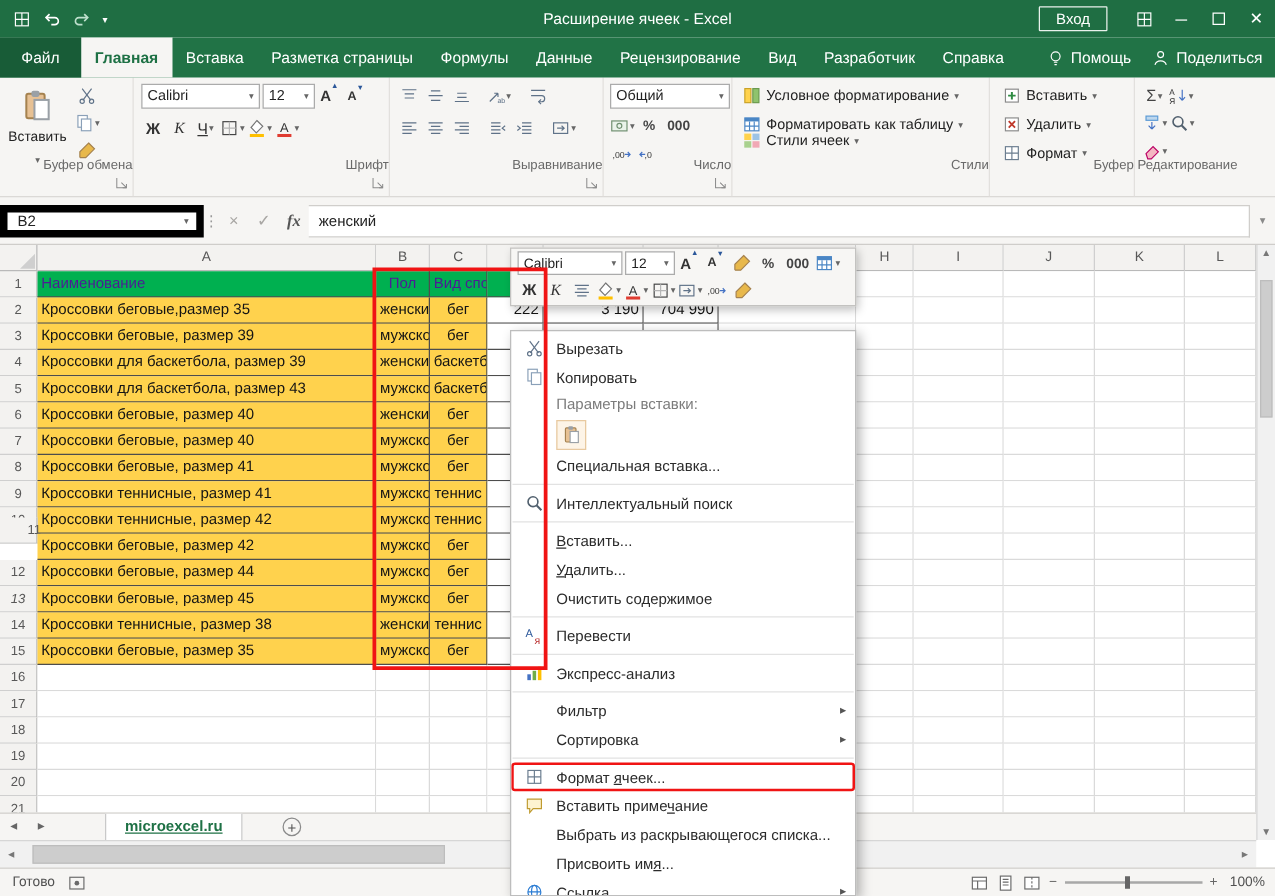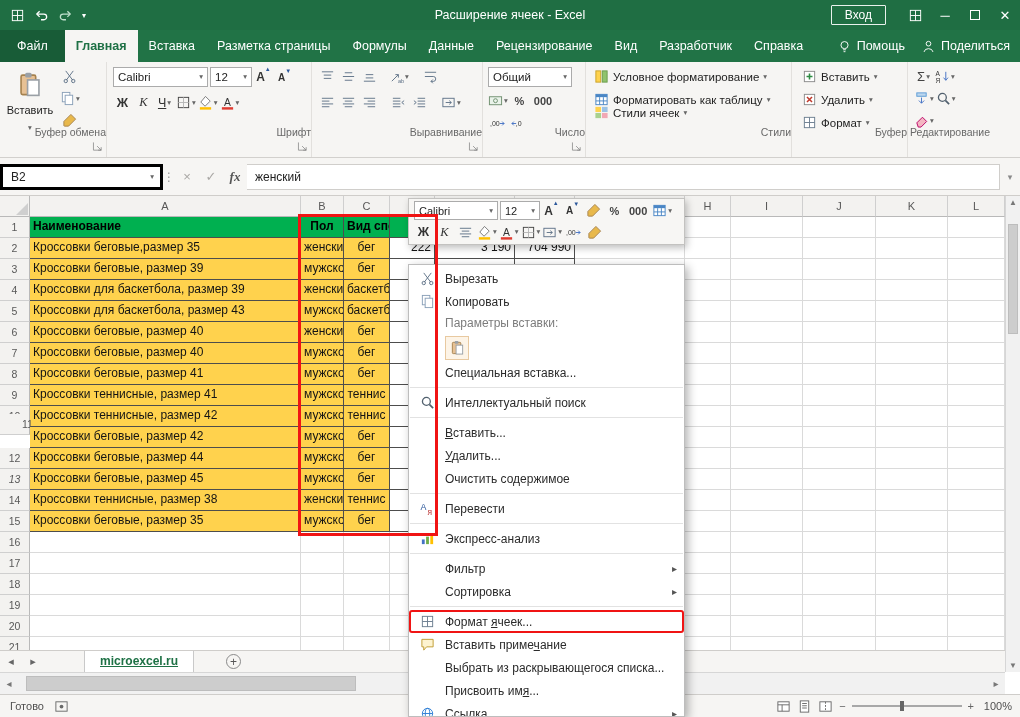--- a/index.html
+++ b/index.html
@@ -37,36 +37,36 @@
 .clipcol{position:absolute;left:60px;top:5px;display:flex;flex-direction:column;gap:3px}
 .bigbtn{display:flex;align-items:center;gap:4px;font-size:11.5px;height:21px;padding:0 2px;color:#222;white-space:nowrap}
 .af{position:relative;font-size:12px;font-weight:bold;color:#333;display:inline-flex}
 .af i{font-style:normal;font-size:6px;position:relative;top:-4px;color:#2b579a}
 .bold-b{font-weight:bold;font-size:12.5px}
 .ital-k{font-style:italic;font-size:12.5px;font-family:"Liberation Serif",serif}
 .und-ch{text-decoration:underline;font-size:12.5px}
 .flip{transform:scaleX(-1)}
 
 .fbar{position:absolute;top:158px;left:0;right:0;height:38px;background:#f6f5f3;display:flex;align-items:center;border-bottom:1px solid #cfcdca;z-index:4}
-.namebox{width:163px;height:26px;background:#fff;border:3px solid #000000;display:flex;align-items:center;padding-left:8px;font-size:12px;color:#222}
+.namebox{width:163px;height:26px;background:#fff;border:6px solid #000000;display:flex;align-items:center;padding-left:8px;font-size:12px;color:#222}
 .nb-crt{margin-left:auto;margin-right:6px}
 .fdiv{width:12px;text-align:center;color:#999}
 .fbtn{width:24px;height:24px;display:flex;align-items:center;justify-content:center;color:#a9a7a4;font-size:13px}
 .fbtn.fx{color:#555;font-family:"Liberation Serif",serif;font-style:italic;font-weight:bold}
 .finput{flex:1;height:26px;background:#fff;border:1px solid #d0cecb;border-left:none;display:flex;align-items:center;padding-left:8px;font-size:12px;color:#222}
 .fexp{width:20px;color:#8a8a8a;text-align:center;font-size:9px}
 
 .grid{position:absolute;top:196px;left:0;width:1005px;height:454px;background:#fff;overflow:hidden;z-index:1}
 .colhdr{position:absolute;top:0;height:21px;background:#f3f2f0;border-right:1px solid #cfcfcf;border-bottom:1px solid #b9b9b9;text-align:center;line-height:21px;font-size:11px;color:#585858}
 .rowhdr{position:absolute;left:0;width:30px;height:21px;background:#f3f2f0;border-right:1px solid #b9b9b9;border-bottom:1px solid #cfcfcf;text-align:center;line-height:21px;font-size:10.5px;color:#585858}
 .gcorner{position:absolute;left:0;top:0;width:30px;height:21px;background:#f3f2f0;border-right:1px solid #b9b9b9;border-bottom:1px solid #b9b9b9;z-index:2}
 .gcorner::after{content:"";position:absolute;right:1px;bottom:1px;width:0;height:0;border-style:solid;border-width:0 0 12px 12px;border-color:transparent transparent #cfcfcf transparent}
 .cell{position:absolute;height:21px;background:#fff;border-right:1px solid #dadada;border-bottom:1px solid #dadada;font-size:12px;line-height:19px;padding:0 3px;color:#141414;overflow:hidden;white-space:nowrap}
 .cell.tb{border-right-color:#4d4d4d;border-bottom-color:#4d4d4d}
-.cell.hdr-green{background:#00b050;font-weight:bold;color:#000000}
+.cell.hdr-green{background:#00b050;font-weight:normal;color:#4c1d95}
 .cell.ycell{background:#ffd24d}
 .al{text-align:left}.ac{text-align:center}.ar{text-align:right}
 
 .annobox{position:absolute;left:298px;top:214px;width:140px;height:322px;border:3px solid #f01414;z-index:120;pointer-events:none}
 
 .sheettabs{position:absolute;left:0;top:650px;width:1005px;height:22px;background:#f6f5f3;border-top:1px solid #cfcdca;display:flex;align-items:flex-start;z-index:3}
 .tnav{width:22px;text-align:center;color:#666;line-height:21px;font-size:11px}
 .stab{margin-left:40px;height:22px;background:#fff;border:1px solid #c9c9c9;border-top:none;padding:0 15px;line-height:20px;color:#1e7145;font-weight:bold;text-decoration:underline;font-size:12px}
 .addtab{margin-left:32px;width:15px;height:15px;margin-top:3px;border:1px solid #8a8a8a;border-radius:50%;color:#555;display:flex;align-items:center;justify-content:center;font-size:12px;line-height:1}
 
@@ -437,21 +437,21 @@
             <g stroke="#8a8a8a" fill="none">
               <path d="M3 3 v9.5 h9.5"></path>
               <path d="M7.5 7.5 L12.5 12.5 M12.5 8.8 v3.7 h-3.7"></path>
             </g>
           </svg>
         </span>
     </div>
 
     <div class="rgroup" style="left:483px;width:103px">
       <div class="rrow" style="left:5px;top:5px">
-        <div class="combo" style="width:84px">
+        <div class="combo" style="width:96px">
             <span style="flex:1">Общий</span>
             <span class="crt">▾</span>
           </div>
       </div>
       <div class="rrow" style="left:5px;top:29px">
         <span class="sbtn">
             <span class="ic">
               <svg viewBox="0 0 16 16" width="15" height="15">
                 <rect x="1.5" y="4" width="13" height="8.5" fill="#eaf3ea" stroke="#6f8f6f"></rect>
                 <circle cx="8" cy="8.2" r="2.1" fill="none" stroke="#6f8f6f"></circle>

